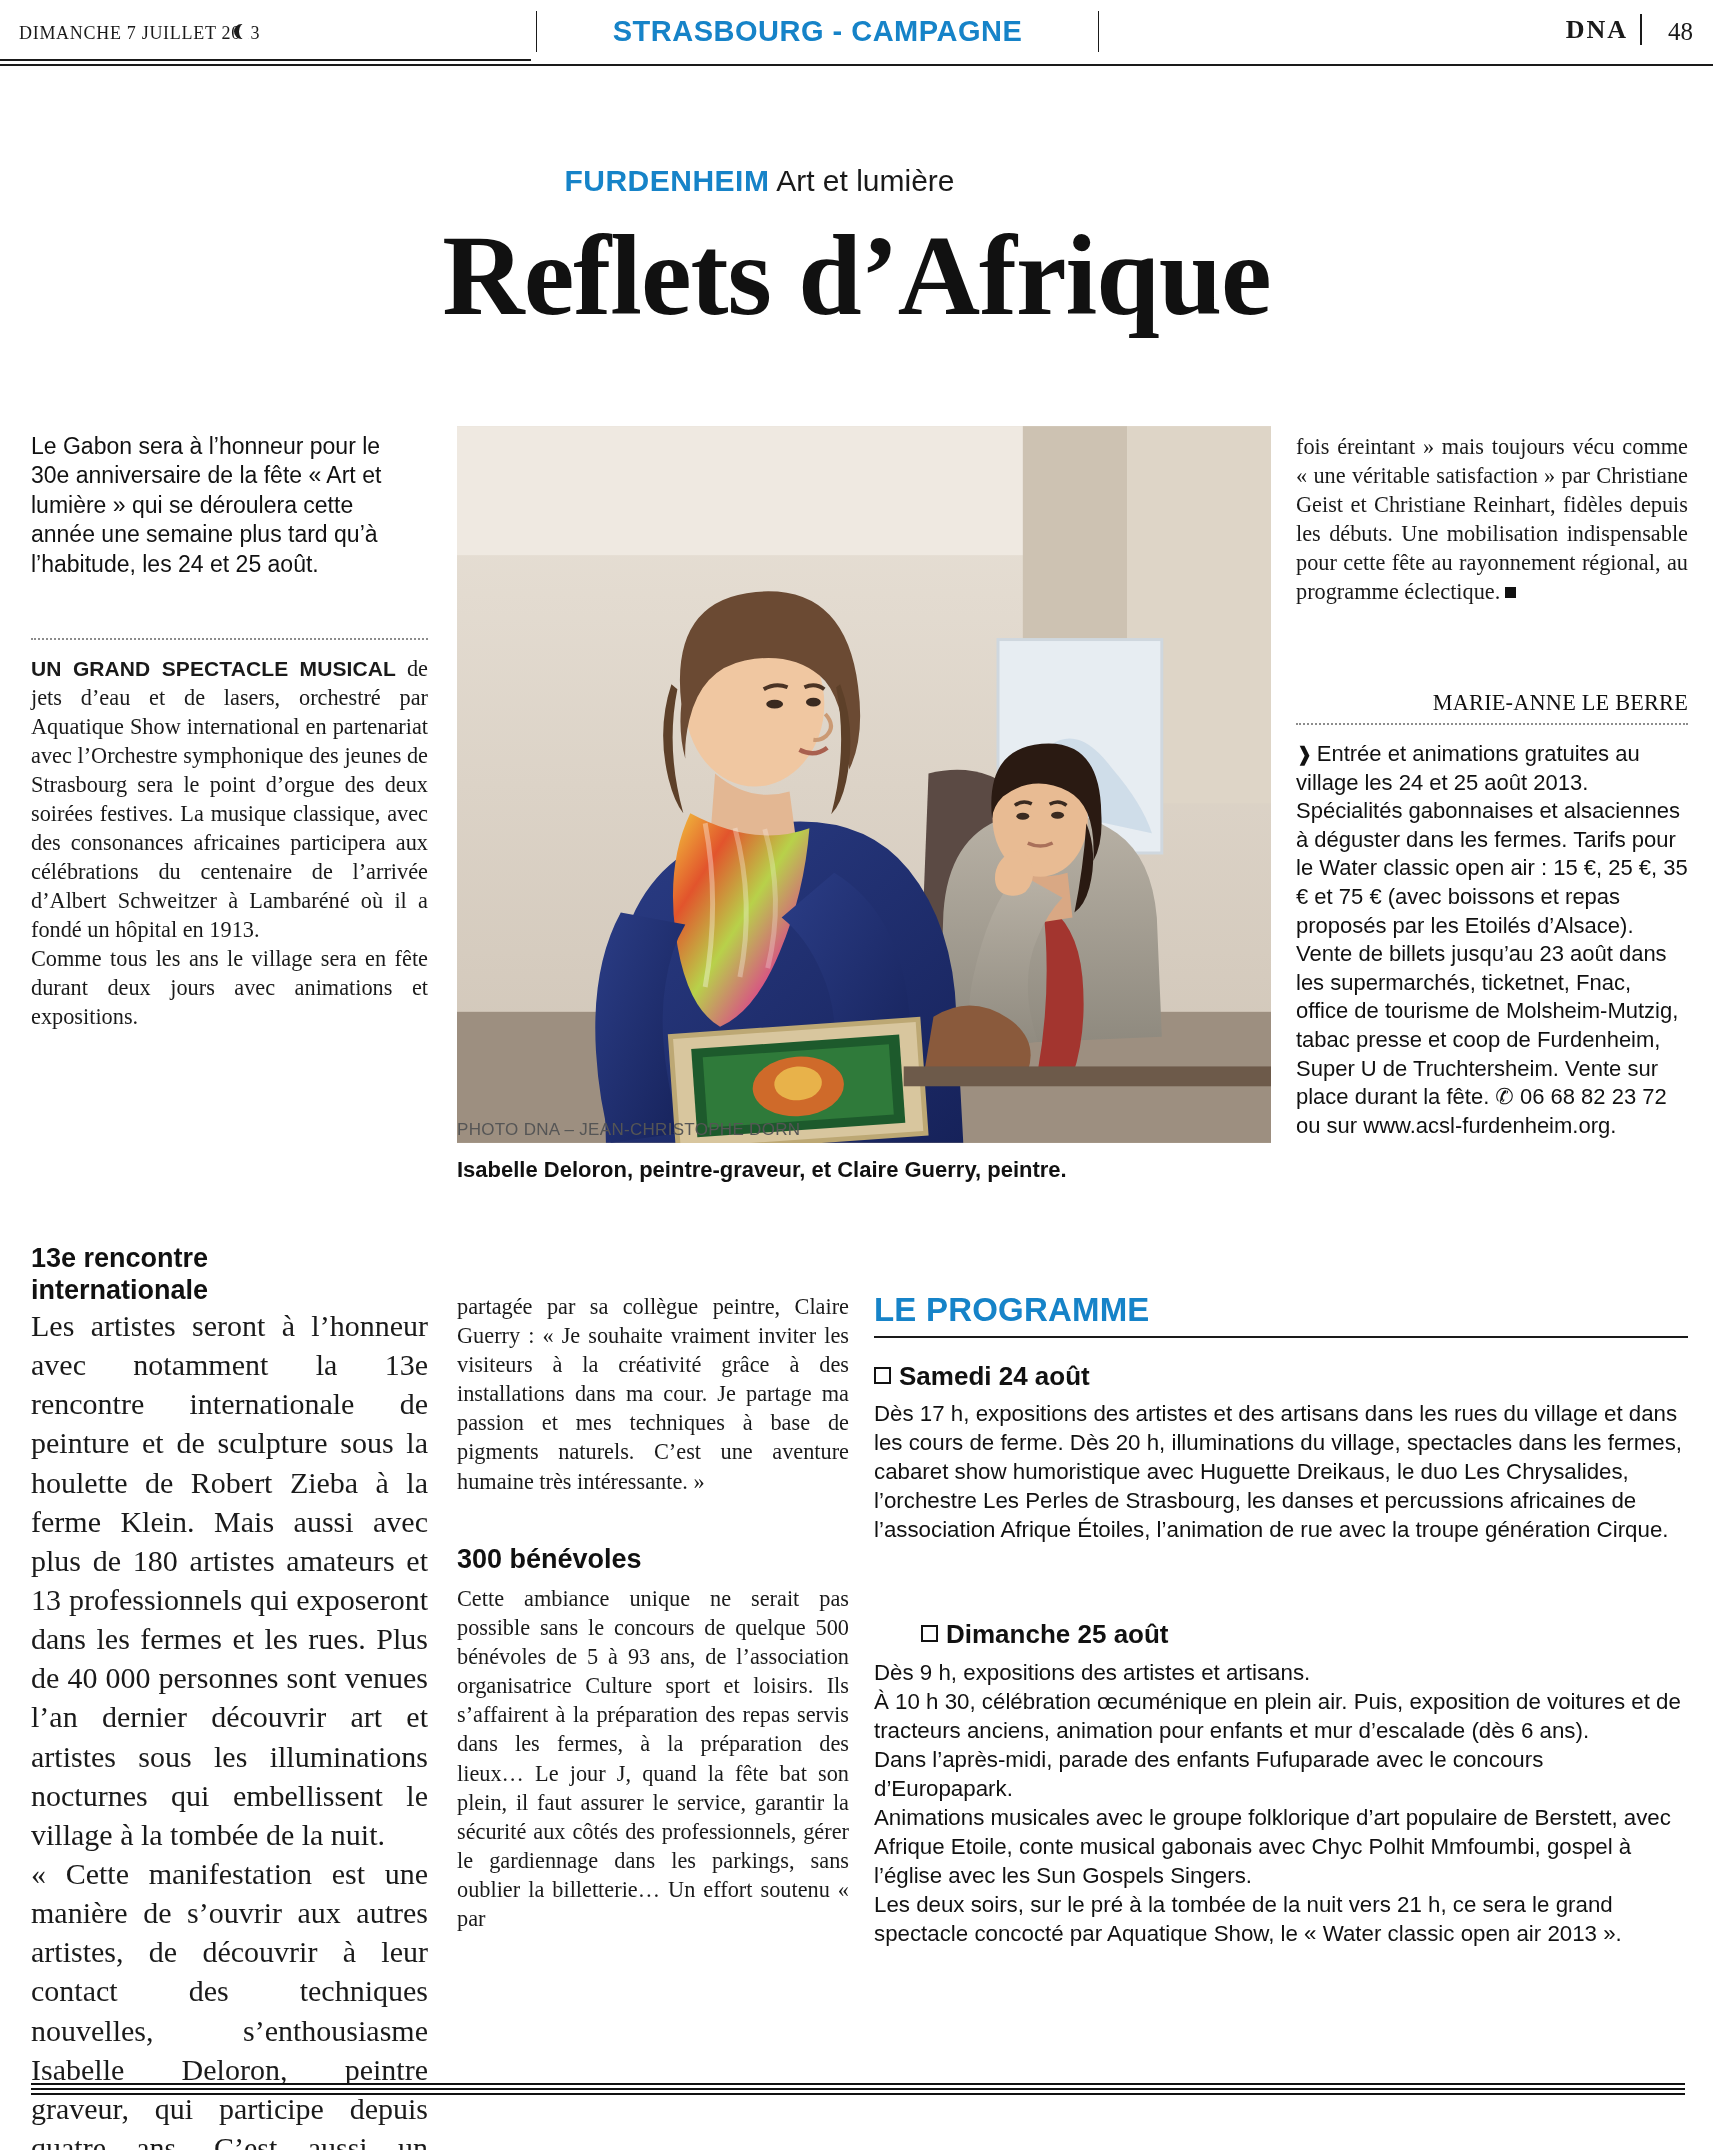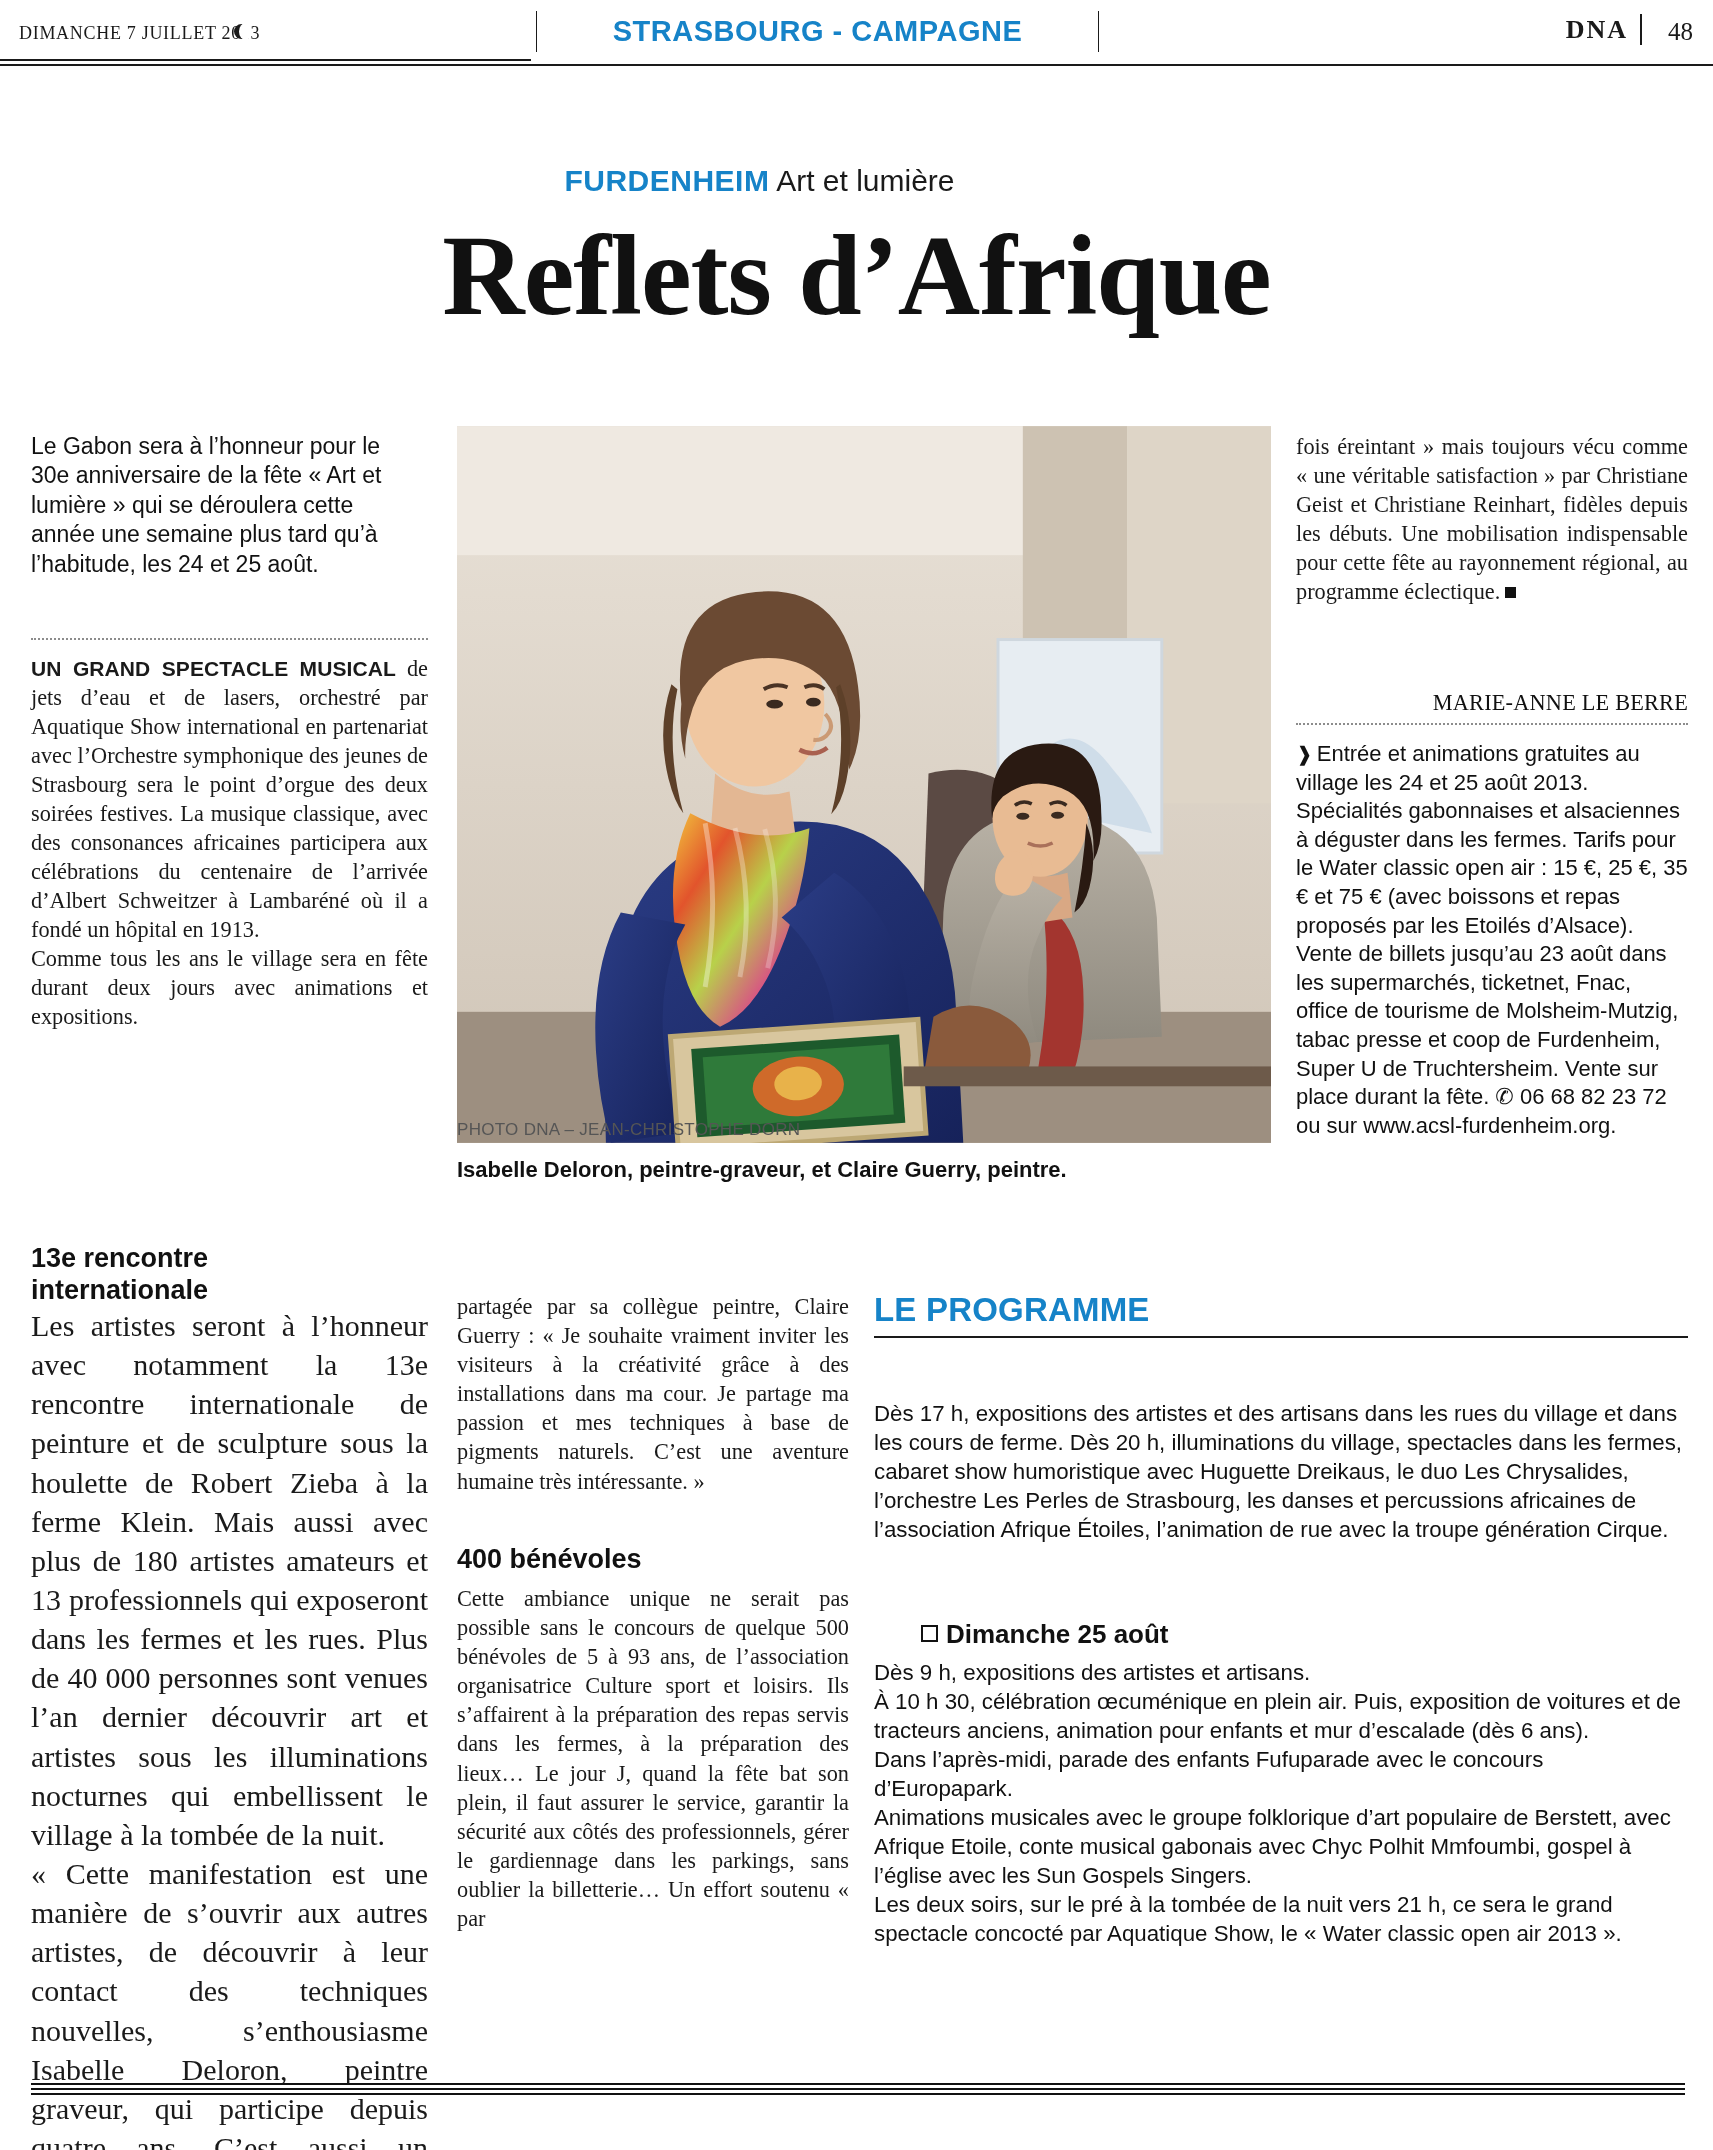--- a/index.html
+++ b/index.html
@@ -457,35 +457,38 @@
 
       <path d="M960 1190 q80 -50 160 10 q50 40 30 100 l-210 10 z" fill="#8a5a3c"></path>
 
       <rect x="900" y="1290" width="740" height="40" fill="#6d5a4a"></rect>
     </svg>
   </div>
   <div class="photo-caption">Isabelle Deloron, peintre-graveur, et Claire Guerry, peintre.</div>
   <div class="photo-credit">PHOTO DNA – JEAN-CHRISTOPHE DORN</div>
 
   <div class="col" id="mid-body">partagée par sa collègue peintre, Claire Guerry : « Je souhaite vraiment inviter les visiteurs à la créativité grâce à des installations dans ma cour. Je partage ma passion et mes techniques à base de pigments naturels. C’est une aventure humaine très intéressante. »</div>
-  <div class="col" id="subhead-500">400 bénévoles</div>
+  <div class="col" id="subhead-500">300 bénévoles</div>
   <div class="col" id="mid-body2">Cette ambiance unique ne serait pas possible sans le concours de quelque 500 bénévoles de 5 à 93 ans, de l’association organisatrice Culture sport et loisirs. Ils s’affairent à la préparation des repas servis dans les fermes, à la préparation des lieux… Le jour J, quand la fête bat son plein, il faut assurer le service, garantir la sécurité aux côtés des professionnels, gérer le gardiennage dans les parkings, sans oublier la billetterie… Un effort soutenu « par</div>
 
   <div class="col" id="right-body">
     <span>fois éreintant » mais toujours vécu comme « une véritable satisfaction » par Christiane Geist et Christiane Reinhart, fidèles depuis les débuts. Une mobilisation indispensable pour cette fête au rayonnement régional, au programme éclectique.</span><span class="square-end"></span>
   </div>
   <div id="byline">MARIE-ANNE LE BERRE</div>
   <div id="right-rule" class="dotted-rule"></div>
   <div class="col" id="infos">
     <span class="arrow-glyph">❱</span><span>Entrée et animations gratuites au village les 24 et 25 août 2013. Spécialités gabonnaises et alsaciennes à déguster dans les fermes. Tarifs pour le Water classic open air : 15 €, 25 €, 35 € et 75 € (avec boissons et repas proposés par les Etoilés d’Alsace). Vente de billets jusqu’au 23 août dans les supermarchés, ticketnet, Fnac, office de tourisme de Molsheim-Mutzig, tabac presse et coop de Furdenheim, Super U de Truchtersheim. Vente sur place durant la fête. ✆ 06 68 82 23 72 ou sur www.acsl-furdenheim.org.</span>
   </div>
 
   <div id="programme-title">LE PROGRAMME</div>
   <div id="programme-rule"></div>
 
+  <div class="prog-day" id="prog-day1">
+    <span class="prog-sq"></span><span>Samedi 24 août</span>
+  </div>
   <div class="prog-text" id="prog-text1">Dès 17 h, expositions des artistes et des artisans dans les rues du village et dans les cours de ferme. Dès 20 h, illuminations du village, spectacles dans les fermes, cabaret show humoristique avec Huguette Dreikaus, le duo Les Chrysalides, l’orchestre Les Perles de Strasbourg, les danses et percussions africaines de l’association Afrique Étoiles, l’animation de rue avec la troupe génération Cirque.</div>
 
   <div class="prog-day" id="prog-day2">
     <span class="prog-sq"></span><span>Dimanche 25 août</span>
   </div>
   <div class="prog-text" id="prog-text2">Dès 9 h, expositions des artistes et artisans.<br>À 10 h 30, célébration œcuménique en plein air. Puis, exposition de voitures et de tracteurs anciens, animation pour enfants et mur d’escalade (dès 6 ans).<br>Dans l’après-midi, parade des enfants Fufuparade avec le concours d’Europapark.<br>Animations musicales avec le groupe folklorique d’art populaire de Berstett, avec Afrique Etoile, conte musical gabonais avec Chyc Polhit Mmfoumbi, gospel à l’église avec les Sun Gospels Singers.<br>Les deux soirs, sur le pré à la tombée de la nuit vers 21 h, ce sera le grand spectacle concocté par Aquatique Show, le « Water classic open air 2013 ».</div>
 
   <div class="bottom-rule"></div>
 </div>
 

